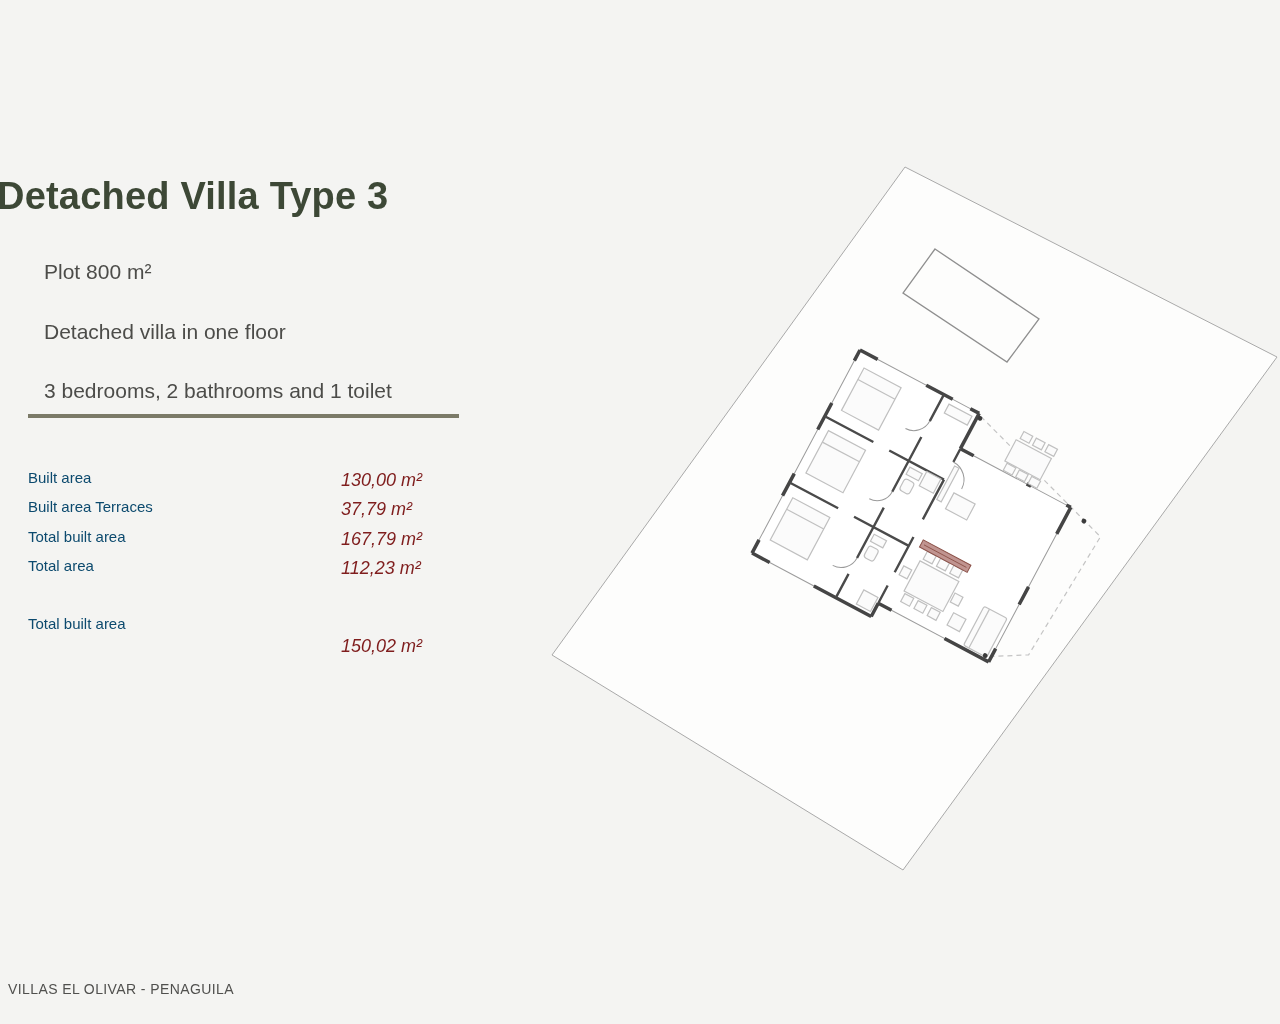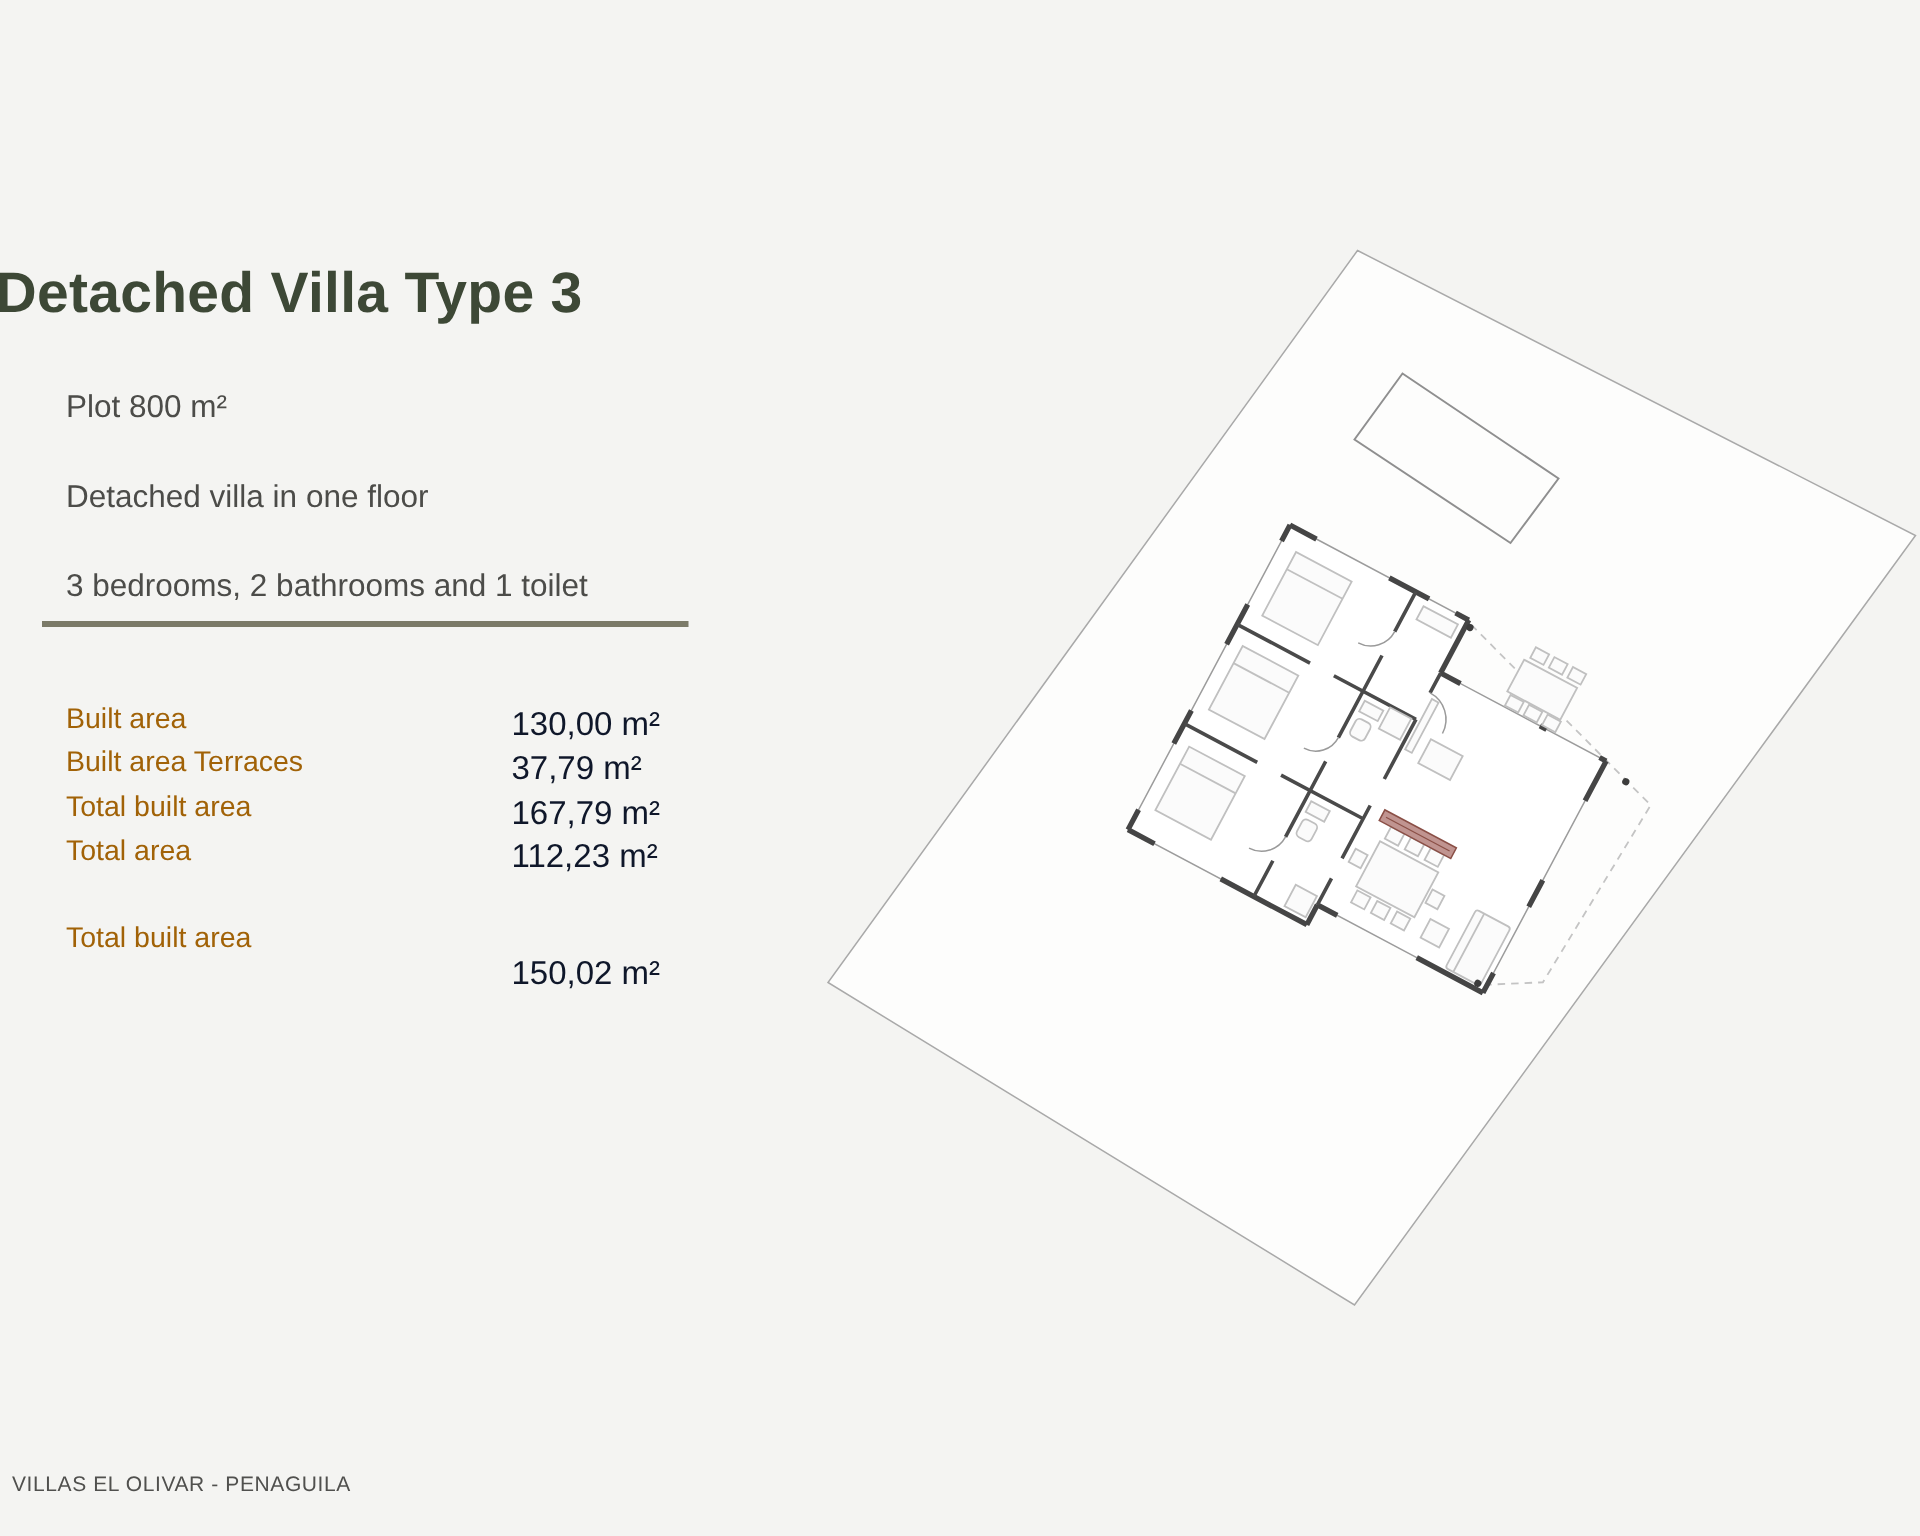--- a/index.html
+++ b/index.html
@@ -13,22 +13,22 @@
     position:absolute;left:-3px;top:150px;
     font-size:38px;font-weight:700;letter-spacing:.2px;
     color:var(--title-green,#3d4836);
   }
   .desc-line{position:absolute;left:28px;font-size:21px;color:#4c4c49;margin-left:16px;}
   .line1{top:260px}.line2{top:320px}.line3{top:379px}
   .divider{
     position:absolute;left:28px;top:414px;width:431px;height:4px;
     background:var(--divider-olive,#7b7a68);
   }
-  .area-label{position:absolute;left:44px;font-size:19px;color:#a16207;}
-  .area-value{position:absolute;left:341px;font-size:22px;color:#0f172a;}
+  .area-label{position:absolute;left:28px;font-size:15px;color:#0c4a6e;}
+  .area-value{position:absolute;left:341px;font-size:18px;color:#7f1d1d;font-style:italic;}
   .r0{top:469px}.r1{top:498px}.r2{top:528px}.r3{top:557px}.rt{top:615px}
   .v0{top:470px}.v1{top:499px}.v2{top:529px}.v3{top:558px}.vt{top:636px}
   .footer{
     position:absolute;left:8px;top:981px;font-size:14px;color:#50504e;
     letter-spacing:.4px;
   }
   svg{position:absolute;left:0;top:0;}
 </style>
 </head>
 <body style="--title-green: #3d4836; --divider-olive: #7b7a68; background: rgb(244, 244, 242);">

